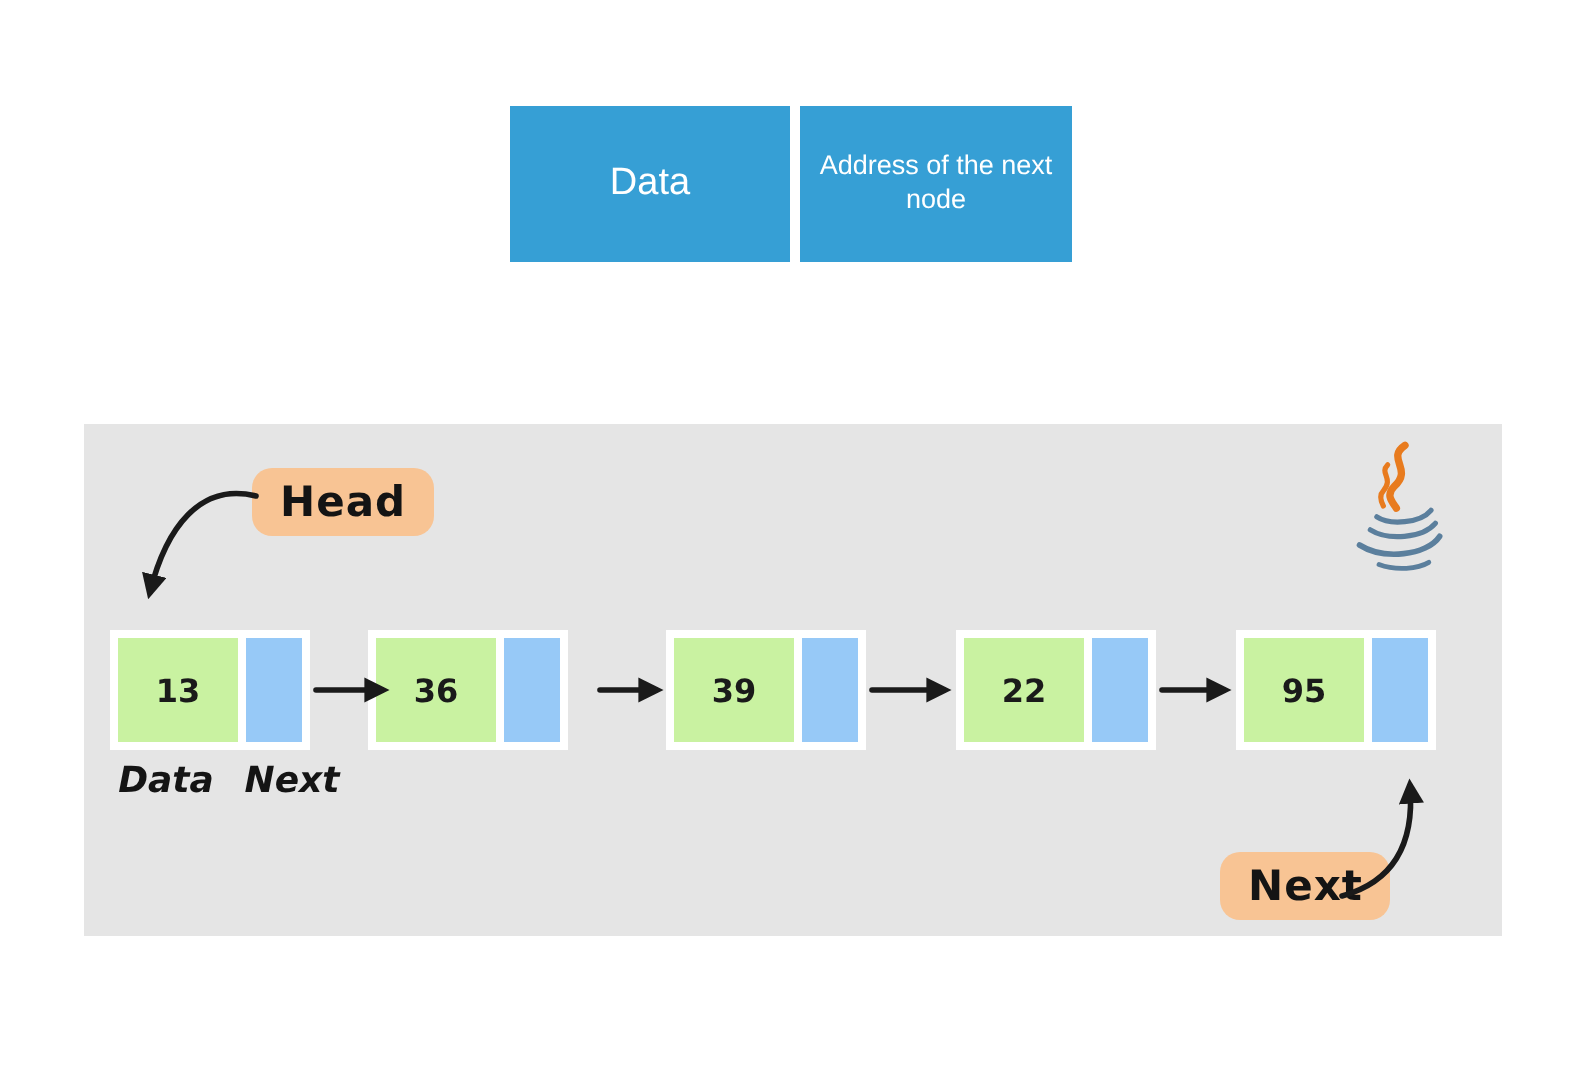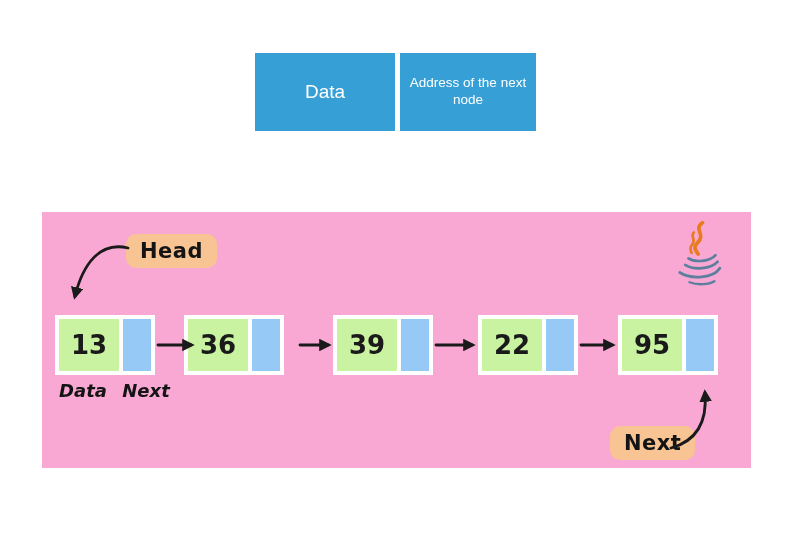--- a/index.html
+++ b/index.html
@@ -11,35 +11,35 @@
   .tbox{
     position:absolute;top:53px;height:78px;background:#369fd5;color:#ffffff;
     display:flex;align-items:center;justify-content:center;text-align:center;
     font-family:"Liberation Sans",sans-serif;
   }
   #tbox-data{left:255px;width:140px;font-size:19px;}
   #tbox-addr{left:400px;width:136px;font-size:13.5px;line-height:1.25;padding:12px 6px;box-sizing:border-box;}
   
   #panel{
     position:absolute;left:42px;top:212px;width:709px;height:256px;
-    background:#f9a8d4;
+    background:#e5e5e5;
   }
   .pill{
     position:absolute;background:#f8c494;color:#141414;border-radius:10px;
     font-weight:bold;font-size:21px;padding:5px 14px;letter-spacing:.5px;
   }
   #head-pill{left:84px;top:22px;}
   #tail-pill{left:568px;top:214px;}
   .node{
     position:absolute;top:103px;width:100px;height:60px;background:#ffffff;
     box-sizing:border-box;padding:4px;display:flex;gap:4px;
   }
   .cell-data{
     flex:0 0 60px;background:#c9f2a1;display:flex;align-items:center;justify-content:center;
-    font-weight:bold;font-size:26px;color:#1a1a1a;
+    font-weight:bold;font-size:16px;color:#1a1a1a;
   }
   .cell-next{flex:1;background:#97c9f7;}
   .field-label{
     position:absolute;top:168px;color:#141414;font-weight:bold;font-style:italic;
     font-size:18px;text-align:center;
   }
   #label-data{left:10px;width:62px;}
   #label-next{left:76px;width:56px;}
   #arrow-layer{position:absolute;left:0;top:0;pointer-events:none;}
   #java-logo{position:absolute;left:628px;top:8px;}

